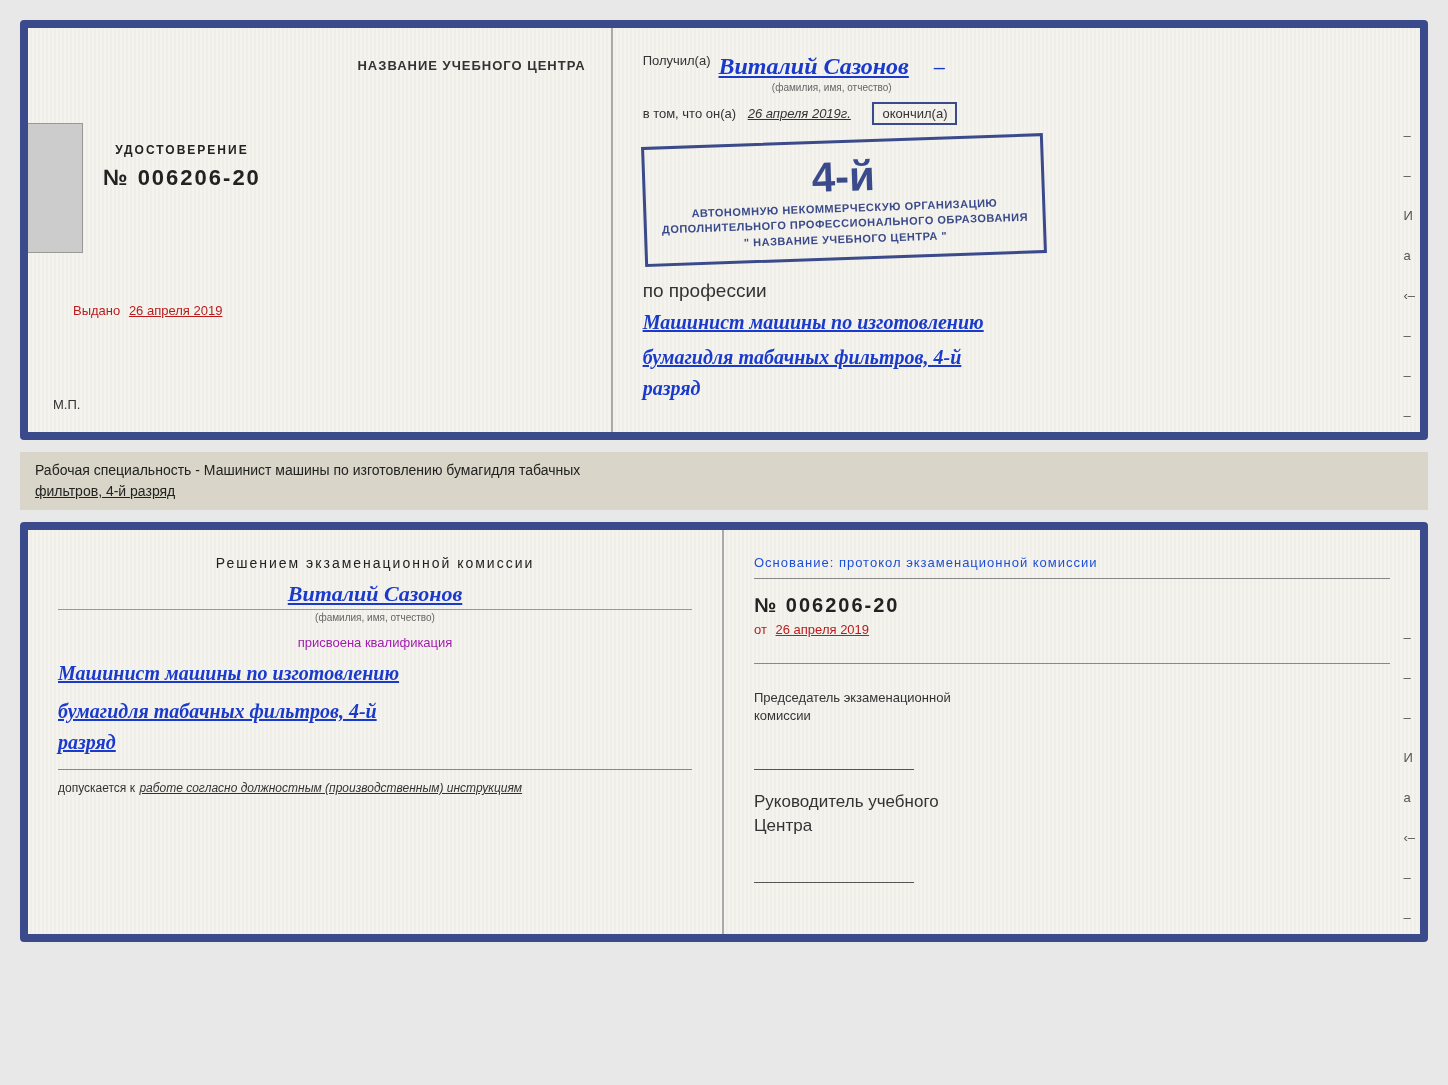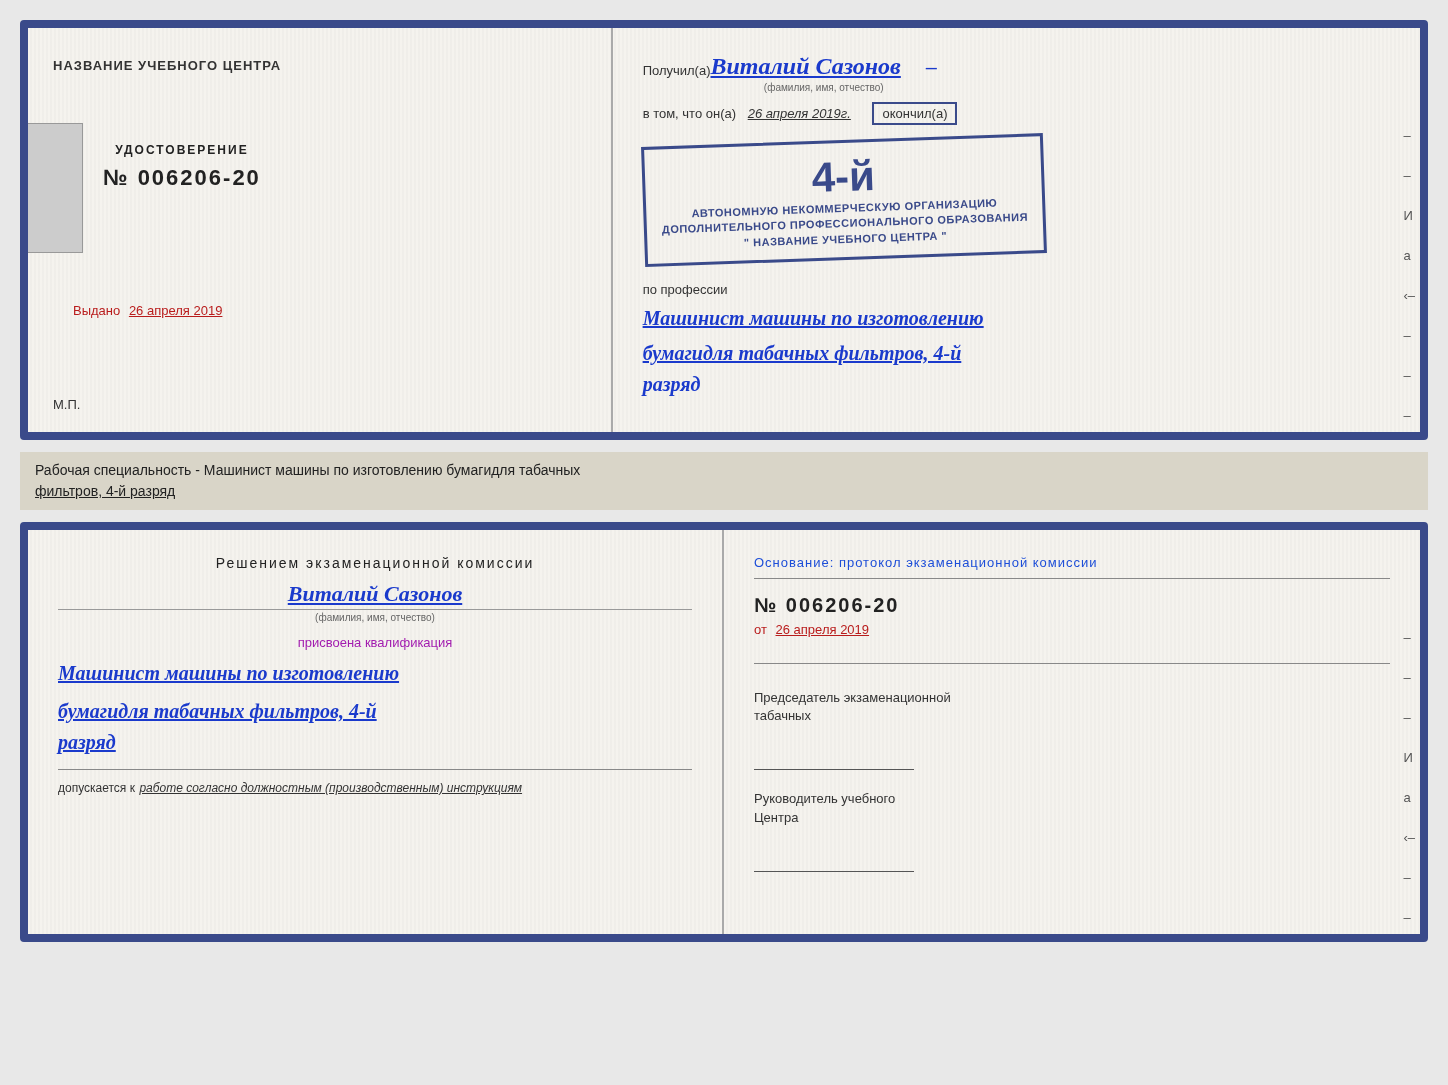--- a/index.html
+++ b/index.html
@@ -42,21 +42,21 @@
       );
       pointer-events: none;
     }
 
     
     .top-left {
       width: 42%;
       padding: 30px 25px;
       display: flex;
       flex-direction: column;
-      align-items: flex-start;
+      align-items: flex-end;
       border-right: 2px solid #aaa;
       position: relative;
     }
 
     .top-left-title {
       font-size: 13px;
       letter-spacing: 1px;
       text-align: center;
       color: #333;
       margin-bottom: 30px;
@@ -173,21 +173,21 @@
       color: #3a4a8a;
       text-align: center;
       display: block;
     }
 
     .profession-section {
       margin-top: 20px;
     }
 
     .profession-label {
-      font-size: 13px;
+      font-size: 19px;
       color: #333;
     }
 
     .profession-text {
       font-size: 20px;
       color: #1a3acc;
       font-family: 'Georgia', serif;
       font-style: italic;
       font-weight: bold;
       text-decoration: underline;
@@ -370,21 +370,21 @@
 
     .signature-line {
       border-bottom: 1px solid #555;
       width: 160px;
       height: 20px;
       display: block;
       margin-top: 25px;
     }
 
     .rukov-label {
-      font-size: 13px;
+      font-size: 17px;
       color: #333;
       margin-top: 20px;
       display: block;
       line-height: 1.4;
     }
 
     .horizontal-line {
       border-top: 1px solid #888;
       margin: 8px 0;
     }
@@ -410,21 +410,21 @@
       <div class="issued-line" style="margin-top:50px;">
         <span>Выдано</span>
         <span style="text-decoration:underline; margin-left:5px;">26 апреля 2019</span>
       </div>
 
       <div class="mp-label">М.П.</div>
     </div>
 
     <div class="top-right">
 
-      <div style="display:flex; align-items:center; flex-wrap:wrap;">
+      <div style="display:flex; align-items:flex-start; gap:8px; flex-wrap:wrap;">
         <span class="recipient-line">Получил(а)</span>
         <div>
           <span class="recipient-name">Виталий Сазонов</span>
           <span style="margin-left:15px; font-size:20px; color:#1a3acc;">&nbsp;–</span>
           <span class="recipient-subtitle">(фамилия, имя, отчество)</span>
         </div>
       </div>
 
       <div style="margin-top:9px; font-size:13px; color:#333;">
         <span>в том, что он(а)</span>
@@ -496,21 +496,21 @@
       <span class="protokol-number">№  006206-20</span>
 
       <span class="ot-date">
         <span>от</span>
         <span style="text-decoration:underline; margin-left:5px;">26 апреля 2019</span>
       </span>
 
       <div style="margin-top:5px; border-bottom:1px solid #888; padding-bottom:3px;">&nbsp;</div>
 
       <span class="chairman-label" style="white-space:pre-line;">Председатель экзаменационной
-табачных</span>
+комиссии</span>
 
       <span class="signature-line"></span>
 
       <span class="rukov-label" style="white-space:pre-line;">Руководитель учебного
 Центра</span>
 
       <span class="signature-line"></span>
 
       <div class="side-dashes">
         <span class="side-dash">–</span>

